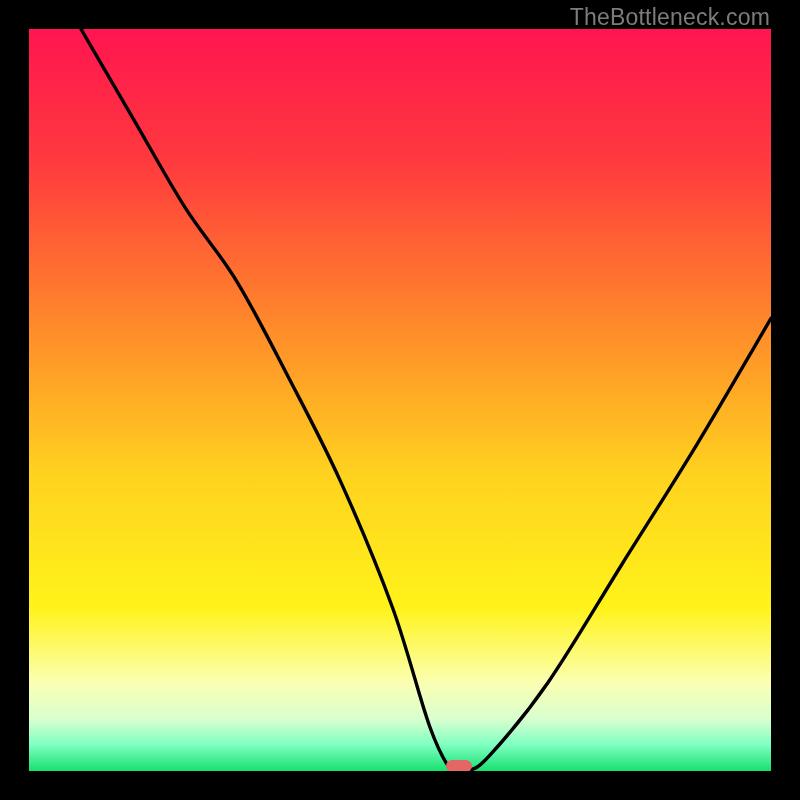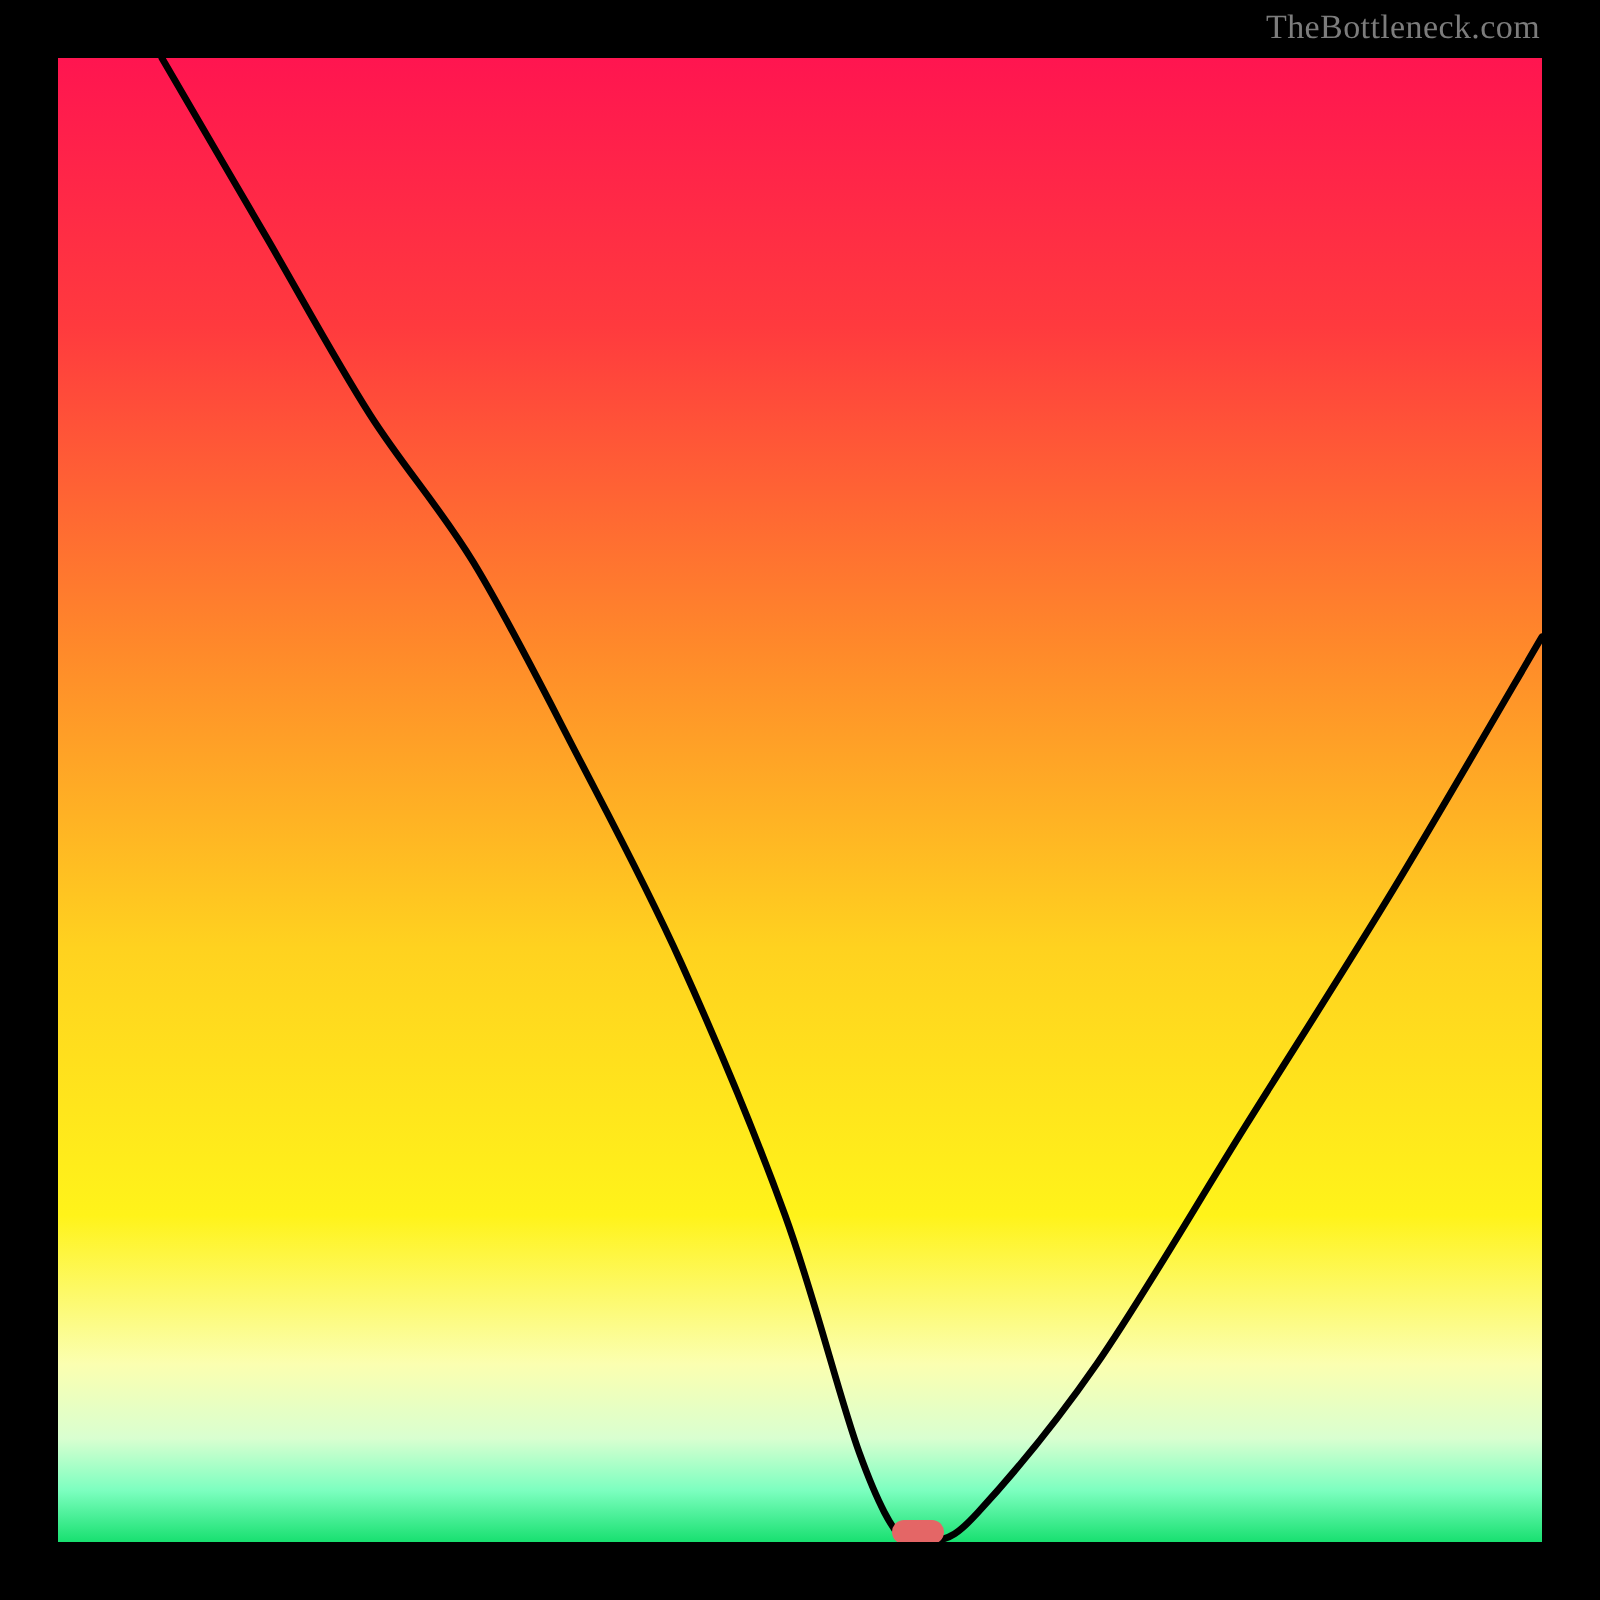--- a/index.html
+++ b/index.html
@@ -40,24 +40,23 @@
     left: 0;
     width: 742px;
     height: 742px;
     overflow: visible;
   }
   .watermark {
     position: absolute;
     top: 4px;
     right: 30px;
     color: #7c7c7c;
-    font-size: 17px;
+    font-size: 23px;
     font-weight: 500;
     letter-spacing: 0.2px;
-    font-family: Liberation Serif, serif;
   }
   .marker {
     position: absolute;
     width: 26px;
     height: 12px;
     border-radius: 6px;
     transform: translate(-50%, -50%);
   }
 </style>
 </head>

